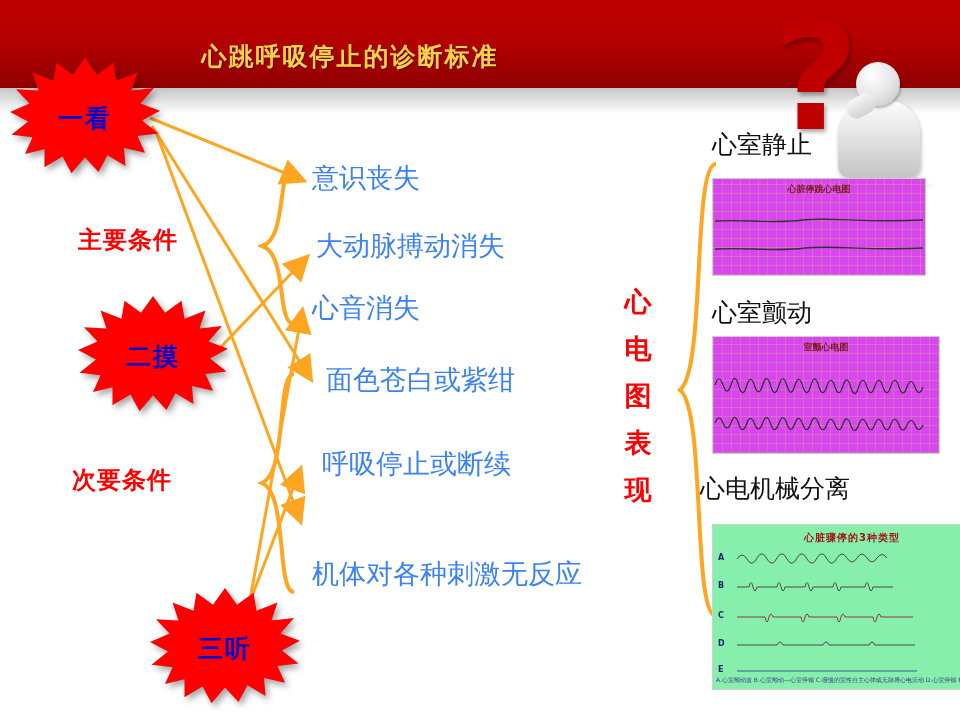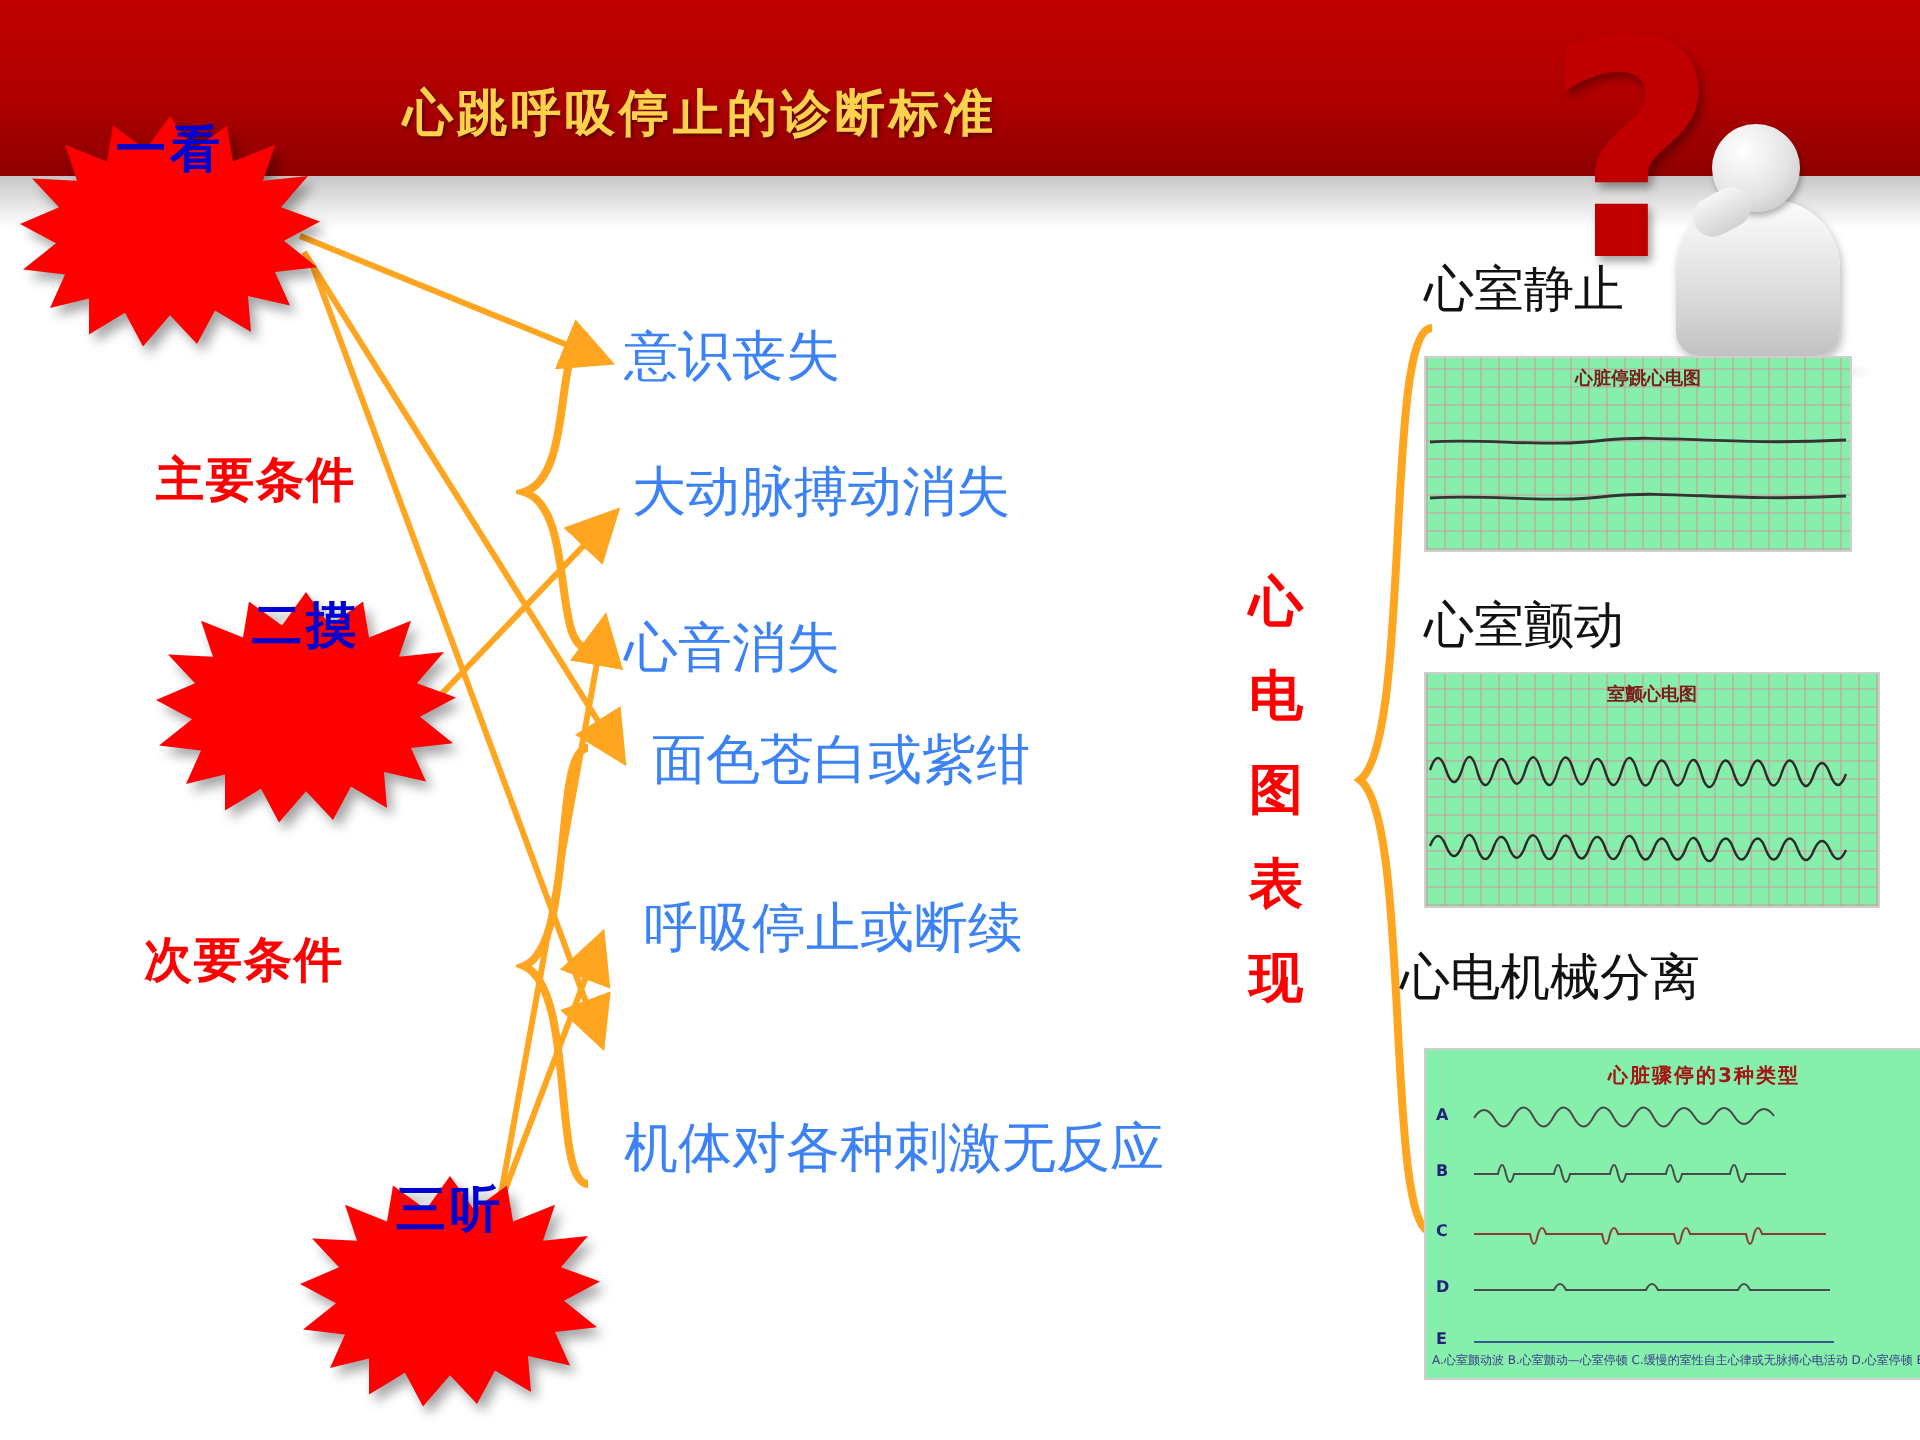--- a/index.html
+++ b/index.html
@@ -112,20 +112,21 @@
 
   
   .star {
     position: absolute;
     width: 150px;
     height: 120px;
     color: #0000d0;
     font-size: 25px;
     font-weight: bold;
     display: flex;
+    align-items: center;
     justify-content: center;
     filter: drop-shadow(3px 4px 3px rgba(0,0,0,0.35));
   }
   .star .star-shape {
     position: absolute;
     left: 0; top: 0;
     width: 100%;
     height: 100%;
     background: #ff0000;
     clip-path: polygon(
@@ -160,21 +161,21 @@
   
   .symptom {
     position: absolute;
     color: #3b82f6;
     font-size: 27px;
     white-space: nowrap;
     font-family: Liberation Sans, sans-serif;
   }
   #sym-0 { left: 312px; top: 160px; }
   #sym-1 { left: 316px; top: 228px; text-align: right; }
-  #sym-2 { left: 312px; top: 290px; margin-top: 16px; }
+  #sym-2 { left: 312px; top: 290px; }
   #sym-3 { left: 326px; top: 362px; }
   #sym-4 { left: 322px; top: 446px; }
   #sym-5 { left: 316px; top: 506px; }
   #sym-6 { left: 312px; top: 556px; }
 
   
   .brace {
     position: absolute;
     color: #ffa520;
     font-weight: 100;
@@ -220,21 +221,21 @@
     font-size: 25px;
     white-space: nowrap;
   }
   #ecg-cap-0 { left: 712px; top: 128px; }
   #ecg-cap-1 { left: 712px; top: 296px; }
   #ecg-cap-2 { left: 700px; top: 472px; }
 
   .ecg-img {
     position: absolute;
     border: 1px solid #cfcfcf;
-    background: #86efac;
+    background: #d946ef;
     overflow: hidden;
   }
   #ecg-img-0 { left: 712px; top: 178px; width: 212px; height: 96px; }
   #ecg-img-1 { left: 712px; top: 336px; width: 226px; height: 116px; }
   #ecg-img-2 { left: 712px; top: 524px; width: 230px; height: 164px; background: #86efac; padding-left: 48px; }
 
   .ecg-img .grid {
     position: absolute;
     left: 0; top: 0; right: 0; bottom: 0;
     background-image:

